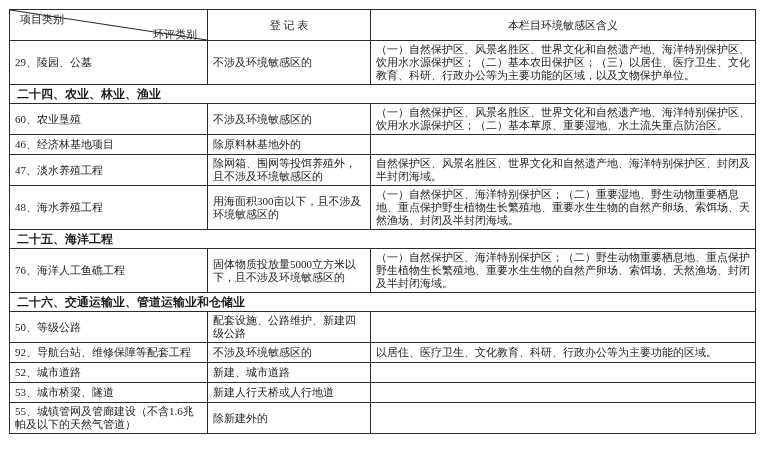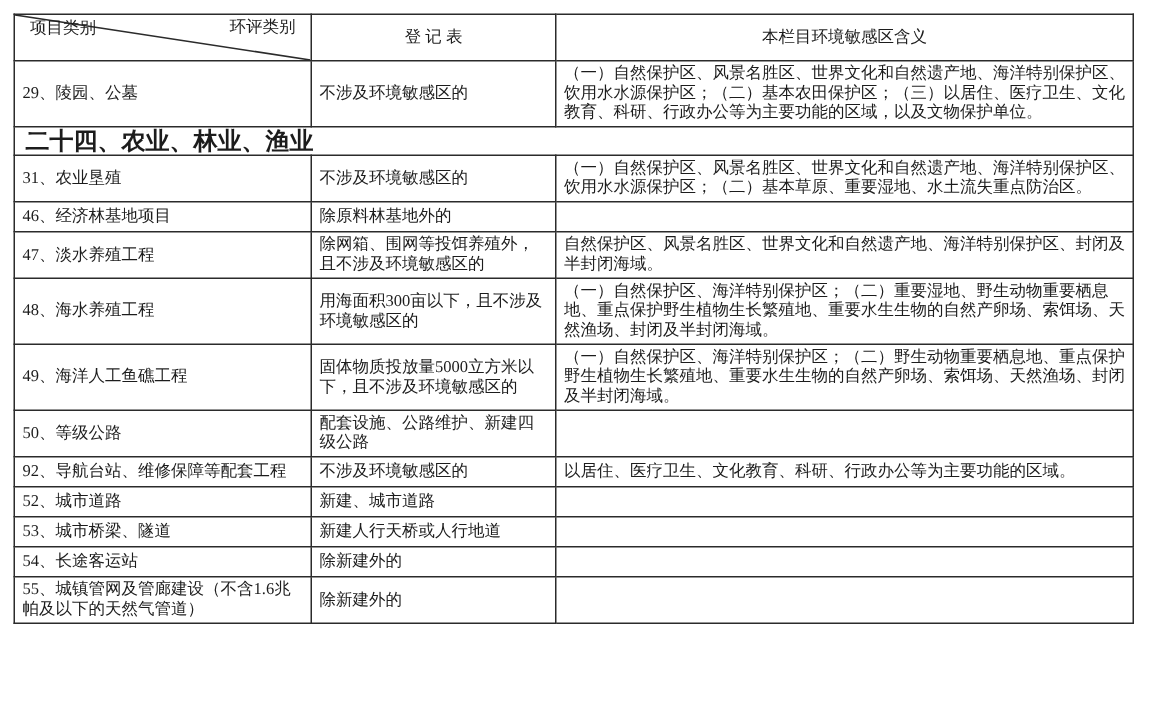--- a/index.html
+++ b/index.html
@@ -43,31 +43,31 @@
     height: 26px;
   }
   th.corner svg {
     position: absolute;
     left: 0; top: 0;
     width: 100%; height: 100%;
     display: block;
   }
   th.corner .corner-tr {
     position: absolute;
-    top: 2px;
+    top: 18px;
     right: 10px;
   }
   th.corner .corner-bl {
     position: absolute;
     bottom: 14px;
     left: 10px;
   }
   tr.section-row td {
     font-weight: bold;
-    font-size: 16px;
+    font-size: 12px;
     padding: 2px 7px;
     height: 14px;
   }
   td.cat-cell, td.reg-cell { height: 15px; }
   td.meaning-cell { }
 </style>
 </head>
 <body>
 
 <div class="page">
@@ -93,43 +93,49 @@
     <tbody id="table-body">
         <tr>
           <td class="cat-cell">29、陵园、公墓</td>
           <td class="reg-cell">不涉及环境敏感区的</td>
           <td class="meaning-cell">（一）自然保护区、风景名胜区、世界文化和自然遗产地、海洋特别保护区、饮用水水源保护区；（二）基本农田保护区；（三）以居住、医疗卫生、文化教育、科研、行政办公等为主要功能的区域，以及文物保护单位。</td>
         </tr>
         <tr class="section-row">
           <td colspan="3">二十四、农业、林业、渔业</td>
         </tr>
         <tr>
-          <td class="cat-cell">31、农业垦殖</td>
+          <td class="cat-cell">60、农业垦殖</td>
           <td class="reg-cell">不涉及环境敏感区的</td>
           <td class="meaning-cell">（一）自然保护区、风景名胜区、世界文化和自然遗产地、海洋特别保护区、饮用水水源保护区；（二）基本草原、重要湿地、水土流失重点防治区。</td>
         </tr>
         <tr>
           <td class="cat-cell">46、经济林基地项目</td>
           <td class="reg-cell">除原料林基地外的</td>
           <td class="meaning-cell"></td>
         </tr>
         <tr>
           <td class="cat-cell">47、淡水养殖工程</td>
           <td class="reg-cell">除网箱、围网等投饵养殖外，且不涉及环境敏感区的</td>
           <td class="meaning-cell">自然保护区、风景名胜区、世界文化和自然遗产地、海洋特别保护区、封闭及半封闭海域。</td>
         </tr>
         <tr>
           <td class="cat-cell">48、海水养殖工程</td>
           <td class="reg-cell">用海面积300亩以下，且不涉及环境敏感区的</td>
           <td class="meaning-cell">（一）自然保护区、海洋特别保护区；（二）重要湿地、野生动物重要栖息地、重点保护野生植物生长繁殖地、重要水生生物的自然产卵场、索饵场、天然渔场、封闭及半封闭海域。</td>
         </tr>
+        <tr class="section-row">
+          <td colspan="3">二十五、海洋工程</td>
+        </tr>
         <tr>
-          <td class="cat-cell">49、海洋人工鱼礁工程</td>
+          <td class="cat-cell">76、海洋人工鱼礁工程</td>
           <td class="reg-cell">固体物质投放量5000立方米以下，且不涉及环境敏感区的</td>
           <td class="meaning-cell">（一）自然保护区、海洋特别保护区；（二）野生动物重要栖息地、重点保护野生植物生长繁殖地、重要水生生物的自然产卵场、索饵场、天然渔场、封闭及半封闭海域。</td>
+        </tr>
+        <tr class="section-row">
+          <td colspan="3">二十六、交通运输业、管道运输业和仓储业</td>
         </tr>
         <tr>
           <td class="cat-cell">50、等级公路</td>
           <td class="reg-cell">配套设施、公路维护、新建四级公路</td>
           <td class="meaning-cell"></td>
         </tr>
         <tr>
           <td class="cat-cell">92、导航台站、维修保障等配套工程</td>
           <td class="reg-cell">不涉及环境敏感区的</td>
           <td class="meaning-cell">以居住、医疗卫生、文化教育、科研、行政办公等为主要功能的区域。</td>
@@ -138,24 +144,19 @@
           <td class="cat-cell">52、城市道路</td>
           <td class="reg-cell">新建、城市道路</td>
           <td class="meaning-cell"></td>
         </tr>
         <tr>
           <td class="cat-cell">53、城市桥梁、隧道</td>
           <td class="reg-cell">新建人行天桥或人行地道</td>
           <td class="meaning-cell"></td>
         </tr>
         <tr>
-          <td class="cat-cell">54、长途客运站</td>
-          <td class="reg-cell">除新建外的</td>
-          <td class="meaning-cell"></td>
-        </tr>
-        <tr>
           <td class="cat-cell">55、城镇管网及管廊建设（不含1.6兆帕及以下的天然气管道）</td>
           <td class="reg-cell">除新建外的</td>
           <td class="meaning-cell"></td>
         </tr>
       </tbody>
   </table>
 </div>
 
 </body></html>

